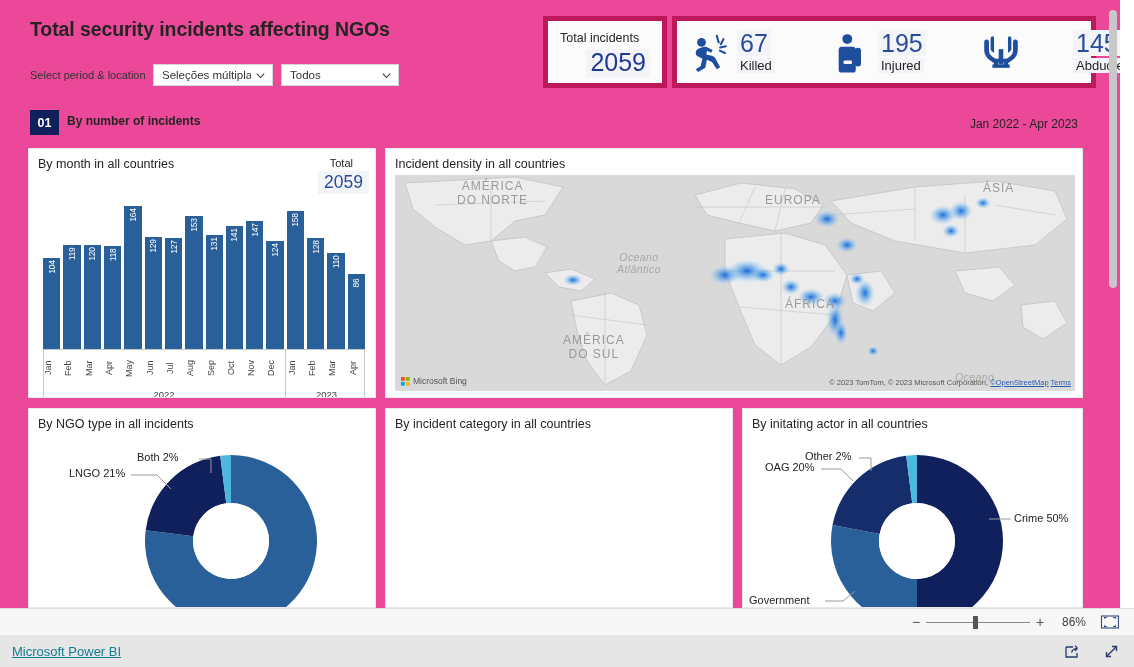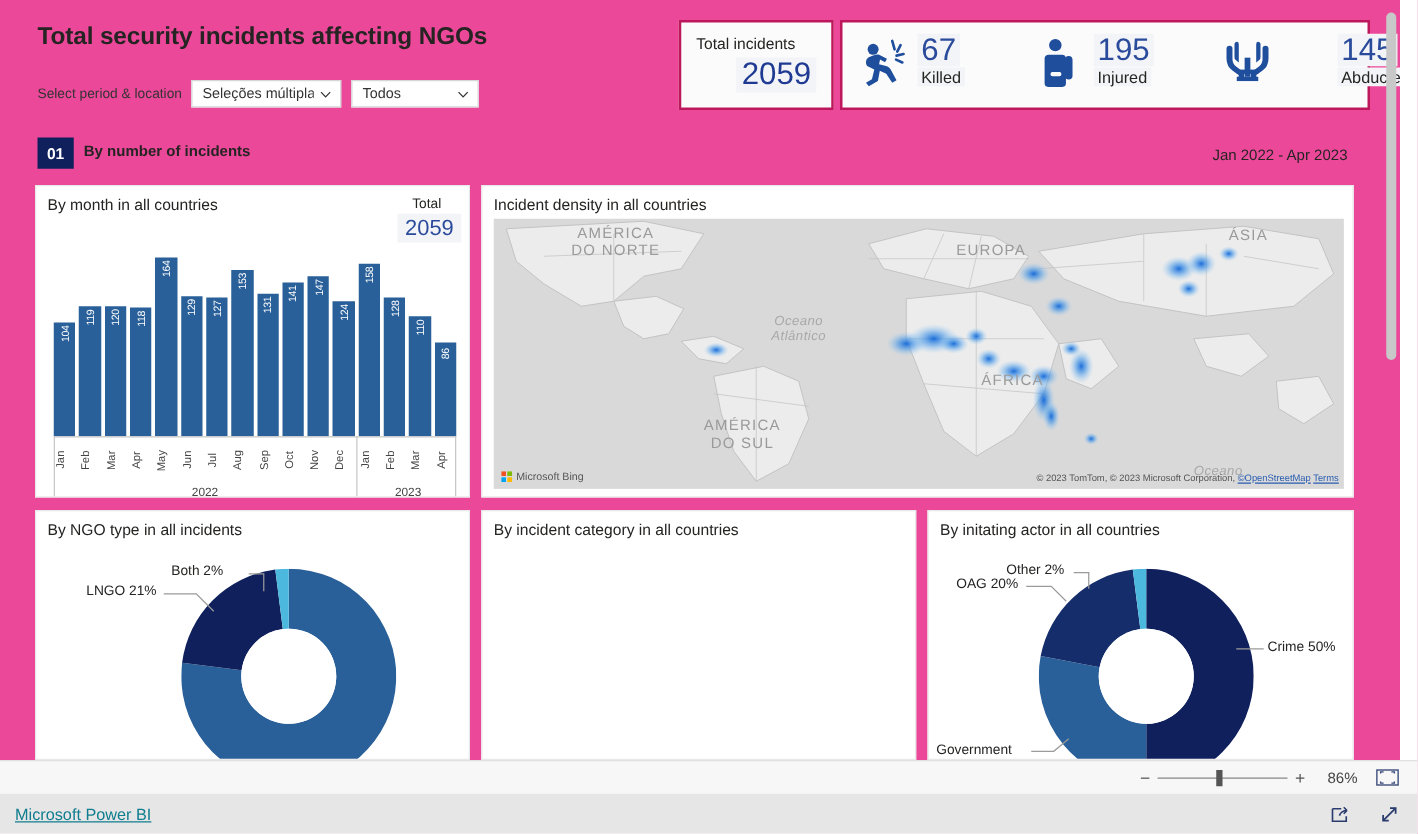--- a/index.html
+++ b/index.html
@@ -35,31 +35,31 @@
     position: absolute; top: 64px;
     height: 22px;
     border: 1px solid #d6d6d6;
     background: #ffffff;
     display: flex; align-items: center;
     padding: 0 6px 0 8px;
     font-size: 11.5px; color: #333333;
   }
   .slicer .val { flex: 1; white-space: nowrap; overflow: hidden; }
   .slicer-a { left: 153px; width: 120px; }
-  .slicer-b { left: 281px; width: 102px; }
+  .slicer-b { left: 281px; width: 118px; }
   .chev {
     width: 11px; height: 11px; flex: 0 0 auto; margin-left: 4px;
     color: #333;
   }
   .chev svg { display: block; }
 
   
   .kpi-card {
     position: absolute; top: 16px; height: 72px;
-    background: #fbfbfb; border: 2px solid #be185d;
+    background: #fbfbfb; border: 5px solid #be185d;
   }
   .kpi-total { left: 543px; width: 124px; }
   .kpi-group { left: 672px; width: 424px; }
   .kpi-total-label {
     position: absolute; left: 12px; top: 10px;
     font-size: 12.5px; color: #252423;
   }
   .kpi-total-value {
     position: absolute; right: 12px; top: 28px;
     font-size: 25px; color: #1f3a93; font-weight: 400;

